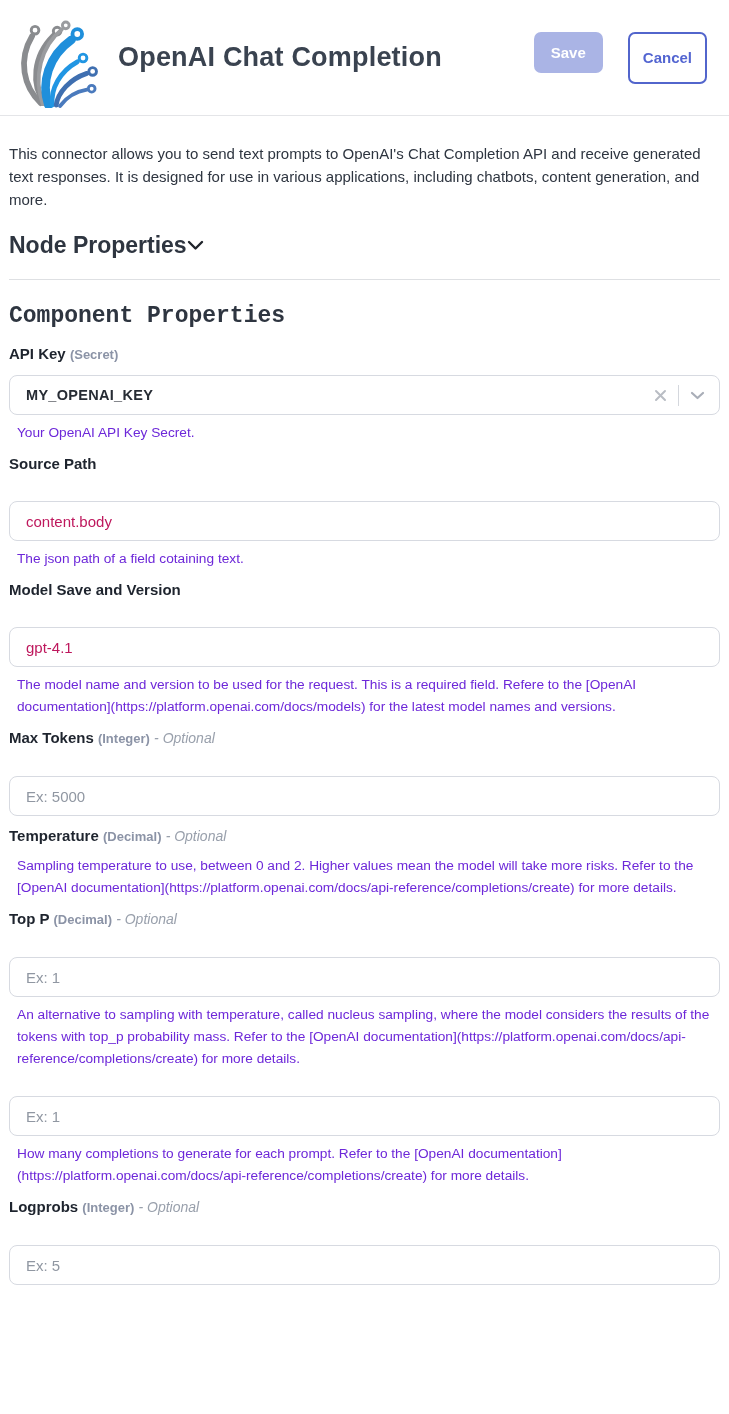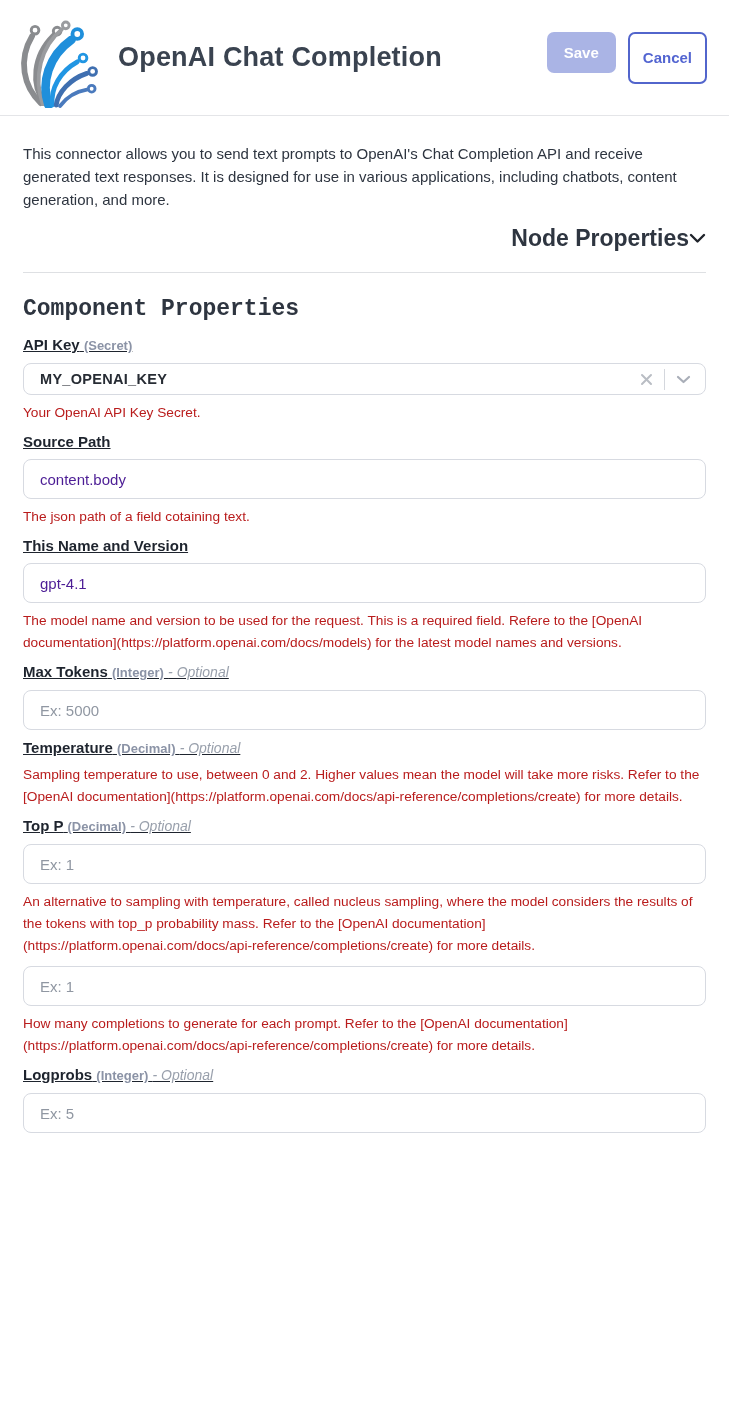--- a/index.html
+++ b/index.html
@@ -13,53 +13,53 @@
   .header {
     display:flex; align-items:center;
     height:116px; padding:0 22px 0 12px;
     border-bottom:1px solid #e4e5e8;
   }
   .logo { width:96px; height:100px; flex:0 0 auto; }
   .header-title {
     font-size:27px; font-weight:bold; color:#3a4350;
     margin-left:10px; letter-spacing:0.2px; white-space:nowrap;text-align:center;
   }
-  .header-actions { margin-left:auto; display:flex; gap:12px; }
+  .header-actions { margin-left:auto; display:flex; gap:25px; }
   .btn { font-family:inherit; font-size:15px; font-weight:bold; border-radius:7px; cursor:pointer; }
   .btn-save {
     background:#aab4e5; color:#ffffff; border:none;
     padding:0 17px; height:41px;
   }
   .btn-cancel {
     background:#ffffff; color:#5365d1; border:2px solid #5265cc;
     padding:0 13px; height:52px;
   }
   
-  .content { padding:0 23px; }
+  .content { padding:0 9px; }
   .description { margin-top:26px; font-size:15px; line-height:23px; color:#2e3540; }
-  .section-head { display:flex; align-items:center; justify-content:flex-end; margin-top:12px; }
+  .section-head { display:flex; align-items:center; justify-content:flex-start; margin-top:19px; }
   .section-title { font-size:23px; font-weight:bold; color:#2e3540; line-height:30px; }
   .divider { border:none; border-top:1px solid #dee0e3; margin:19px 0 0 0; }
   .sub-title { font-size:23px; font-weight:bold; color:#2e3540; line-height:30px; margin-top:21px;font-family:Liberation Mono, monospace; }
   .fields { margin-top:12px; }
   .field { margin-top:9px; }
-  .field-label { font-size:15px; font-weight:bold; color:#1e242e; line-height:17px;text-decoration:underline; }
+  .field-label { font-size:15px; font-weight:bold; color:#1e242e; line-height:22px; }
   .qual { color:#8b93a6; font-size:13px; font-weight:bold; }
   .opt { color:#99a0ac; font-size:14px; font-style:italic; font-weight:normal; }
   .text-input {
-    display:block; width:100%; height:40px; margin-top:9px;
+    display:block; width:100%; height:40px; margin-top:26px;
     border:1px solid #d7dae1; border-radius:8px;
-    padding:0 16px; font-family:inherit; font-size:15px; color:#4c1d95;
+    padding:0 16px; font-family:inherit; font-size:15px; color:#be185d;
     outline:none; background:#fff;
   }
   .text-input::placeholder { color:#9097a2; opacity:1; }
-  .helper { margin-top:7px; font-size:13.7px; line-height:22px; color:#b91c1c; }
+  .helper { margin-top:7px; font-size:13.7px; line-height:22px; color:#6d28d9;margin-left:8px; }
   
   .select-box {
-    display:flex; align-items:center; width:100%; height:32px; margin-top:9px;
+    display:flex; align-items:center; width:100%; height:40px; margin-top:9px;
     border:1px solid #d7dae1; border-radius:8px; background:#fff; padding:0 12px 0 16px;
     cursor:pointer;
   }
   .select-value { font-size:14.5px; font-weight:bold; color:#272c34; letter-spacing:0.3px; flex:1; }
   .select-icons { display:flex; align-items:center; gap:9px; }
   .select-sep { width:1px; height:21px; background:#d4d7dd; }
   .icon-btn { display:flex; align-items:center; justify-content:center; background:none; border:none; padding:2px; cursor:pointer; }
 </style>
 </head>
 <body>
@@ -138,21 +138,21 @@
       <div class="field-label">
         <span>Source Path</span>
       </div>
       <input class="text-input" type="text" value="content.body" style="">
       <div class="helper">The json path of a field cotaining text.</div>
     </div>
 
 
     <div class="field">
       <div class="field-label">
-        <span>This Name and Version</span>
+        <span>Model Save and Version</span>
       </div>
       <input class="text-input" type="text" value="gpt-4.1" style="">
       <div class="helper">The model name and version to be used for the request. This is a required field. Refere to the [OpenAI documentation](https://platform.openai.com/docs/models) for the latest model names and versions.</div>
     </div>
 
     <div class="field">
       <div class="field-label">
         <span>Max Tokens</span>
         <span class="qual">(Integer)</span>
         <span class="opt">- Optional</span>

